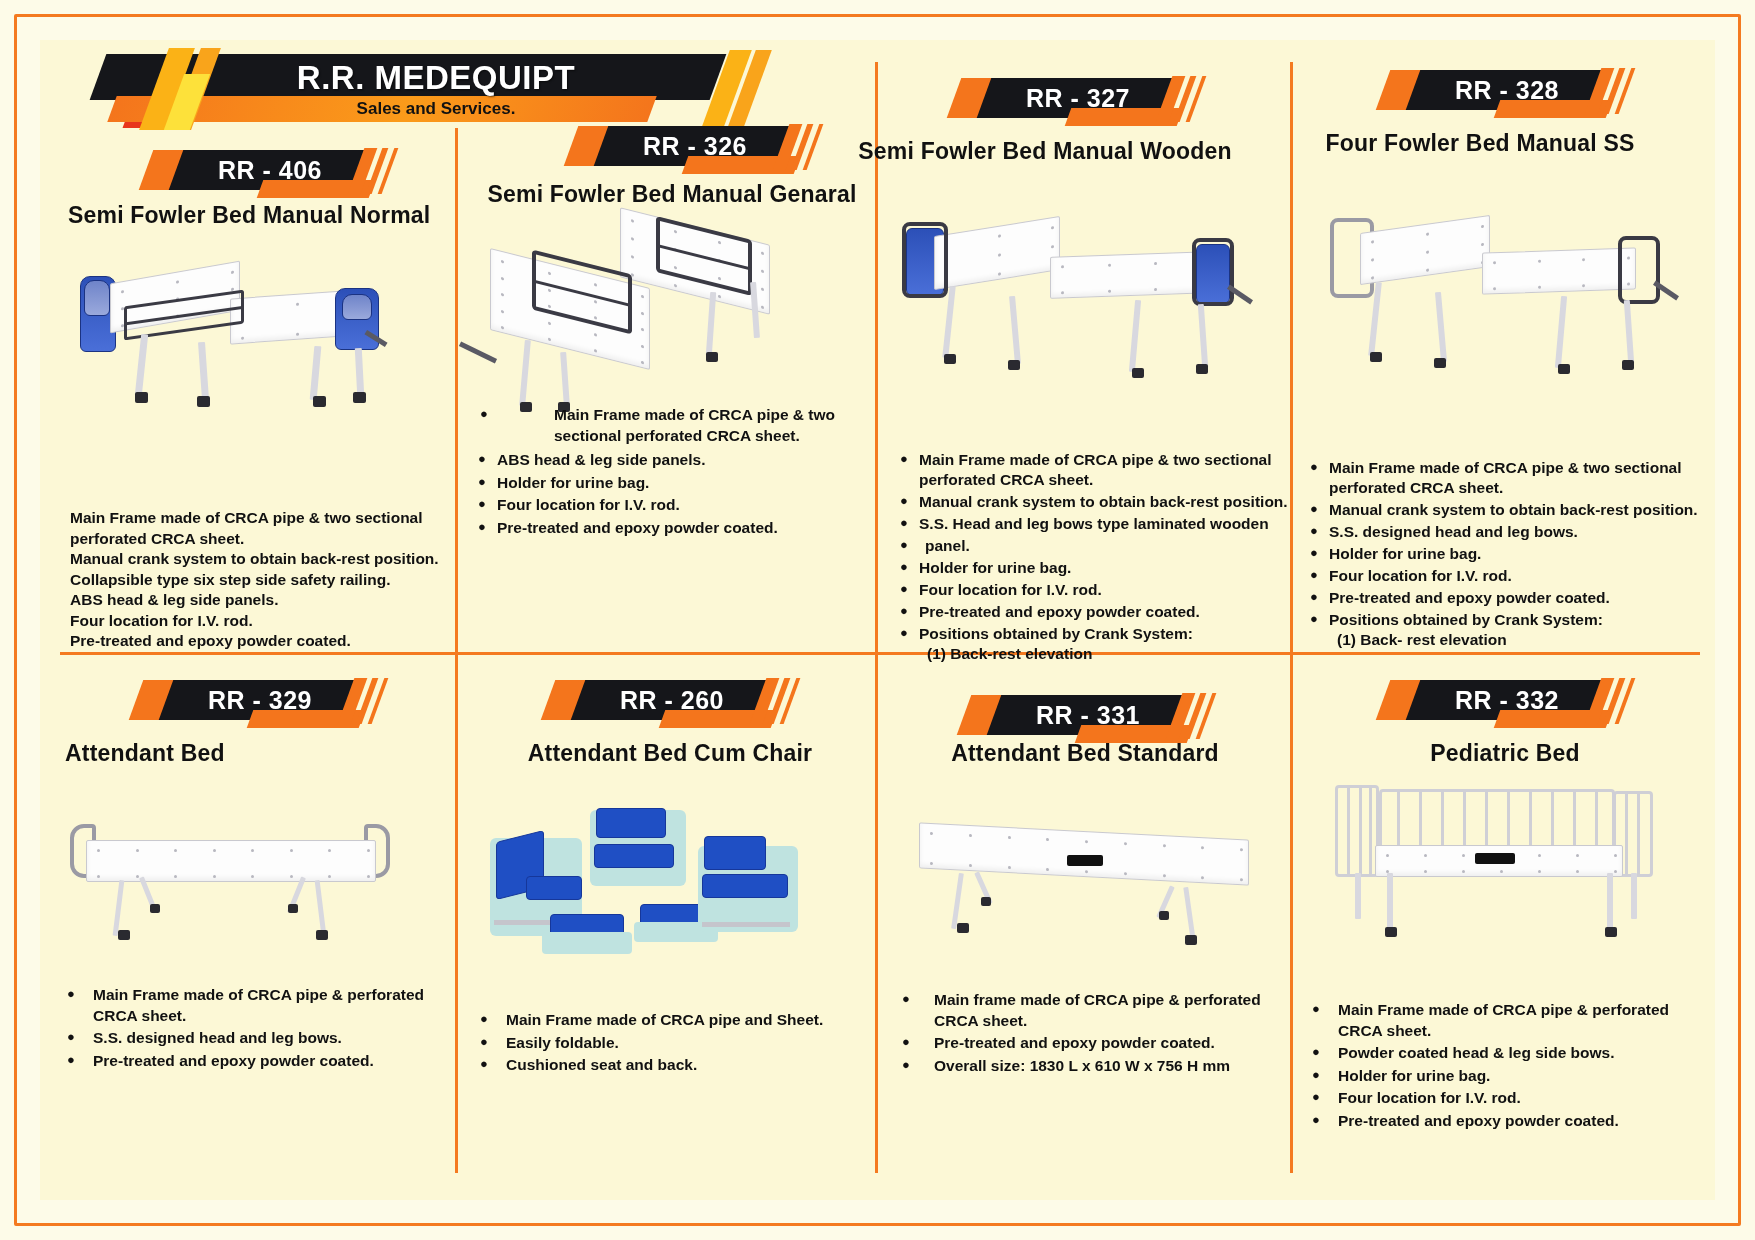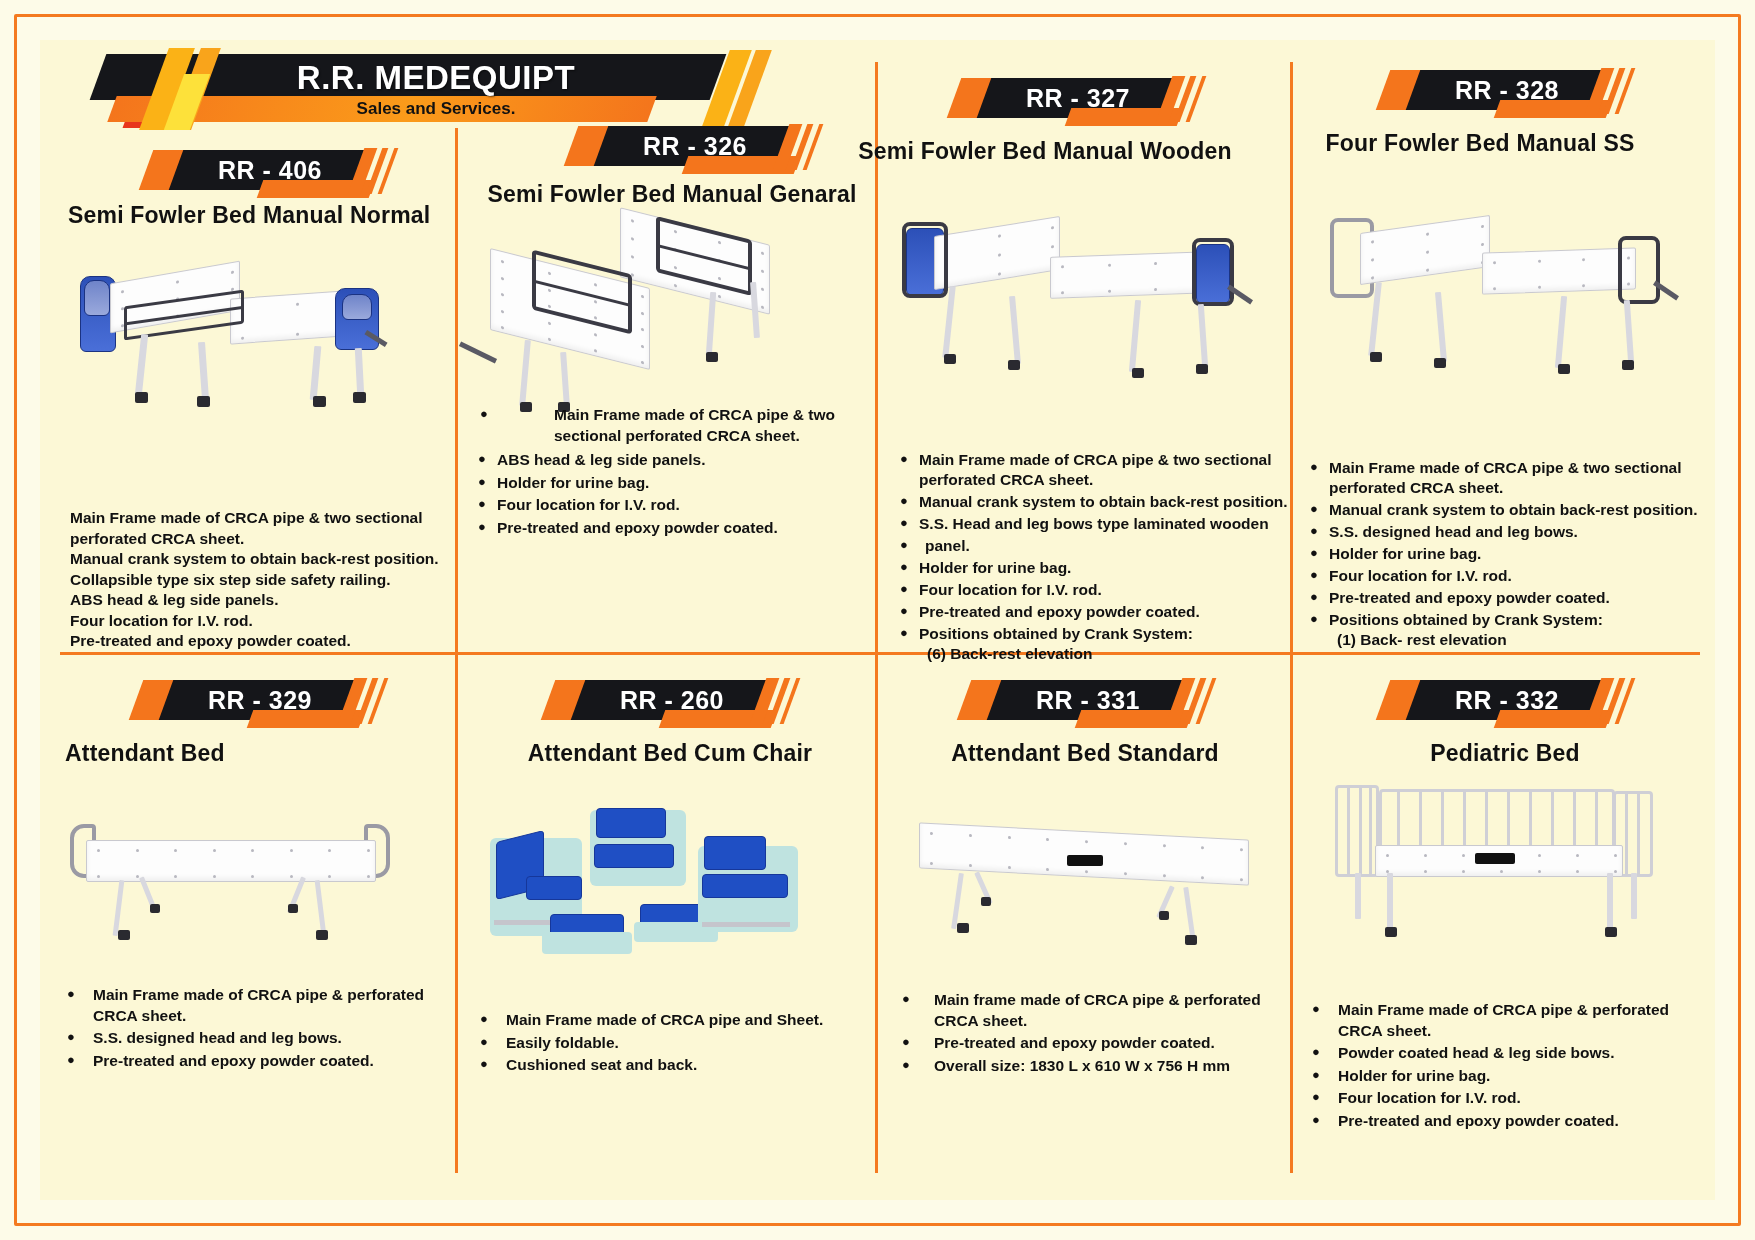--- a/index.html
+++ b/index.html
@@ -368,21 +368,21 @@
     <ul class="bul">
       <li><span>Main Frame made of CRCA pipe &amp; two sectional perforated CRCA sheet.</span></li>
       <li><span>Manual crank system to obtain back-rest position.</span></li>
       <li><span>S.S. Head and leg bows type laminated wooden</span></li>
       <li><span style="padding-left:6px;">panel.</span></li>
       <li><span>Holder for urine bag.</span></li>
       <li><span>Four location for I.V. rod.</span></li>
       <li><span>Pre-treated and epoxy powder coated.</span></li>
       <li>
         <span>Positions obtained by Crank System:</span>
-        <span class="sub">(6) Back-rest elevation</span>
+        <span class="sub">(1) Back-rest elevation</span>
       </li>
     </ul>
   </div>
 
   <div class="cell" style="left:1305px; top:70px; width:400px;">
     <div class="sku" style="left:72px; top:0;">
       <div class="or1"></div>
       <div class="blk"></div>
       <div class="or2"></div>
       <div class="sl1"></div>
@@ -531,21 +531,21 @@
 
   <div class="specs" style="left:478px; top:1010px; width:390px;">
     <ul class="bul sp">
       <li><span>Main Frame made of CRCA pipe and Sheet.</span></li>
       <li><span>Easily foldable.</span></li>
       <li><span>Cushioned seat and back.</span></li>
     </ul>
   </div>
 
   <div class="cell" style="left:890px; top:680px; width:400px;">
-    <div class="sku" style="left:68px; top:0;">
+    <div class="sku" style="left:68px; top:15px;">
       <div class="or1"></div>
       <div class="blk"></div>
       <div class="or2"></div>
       <div class="sl1"></div>
       <div class="sl2"></div>
       <div class="sl3"></div>
       <div class="code">RR - 331</div>
     </div>
     <div class="ptitle" style="left:-30px; top:60px; width:450px; text-align:center;">Attendant Bed Standard</div>
   </div>

